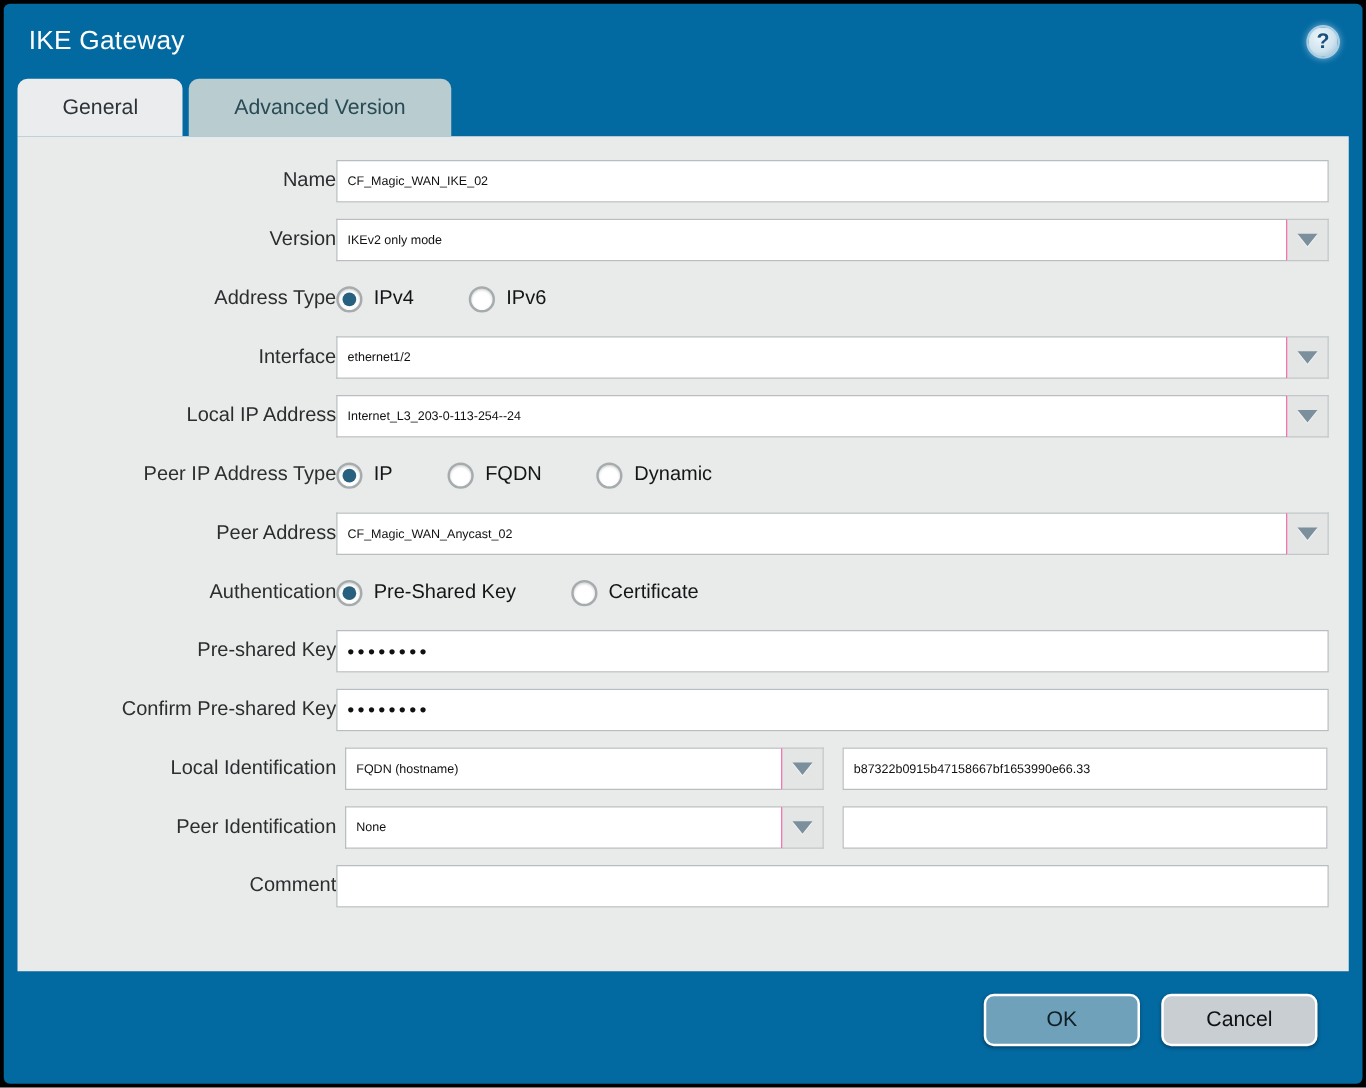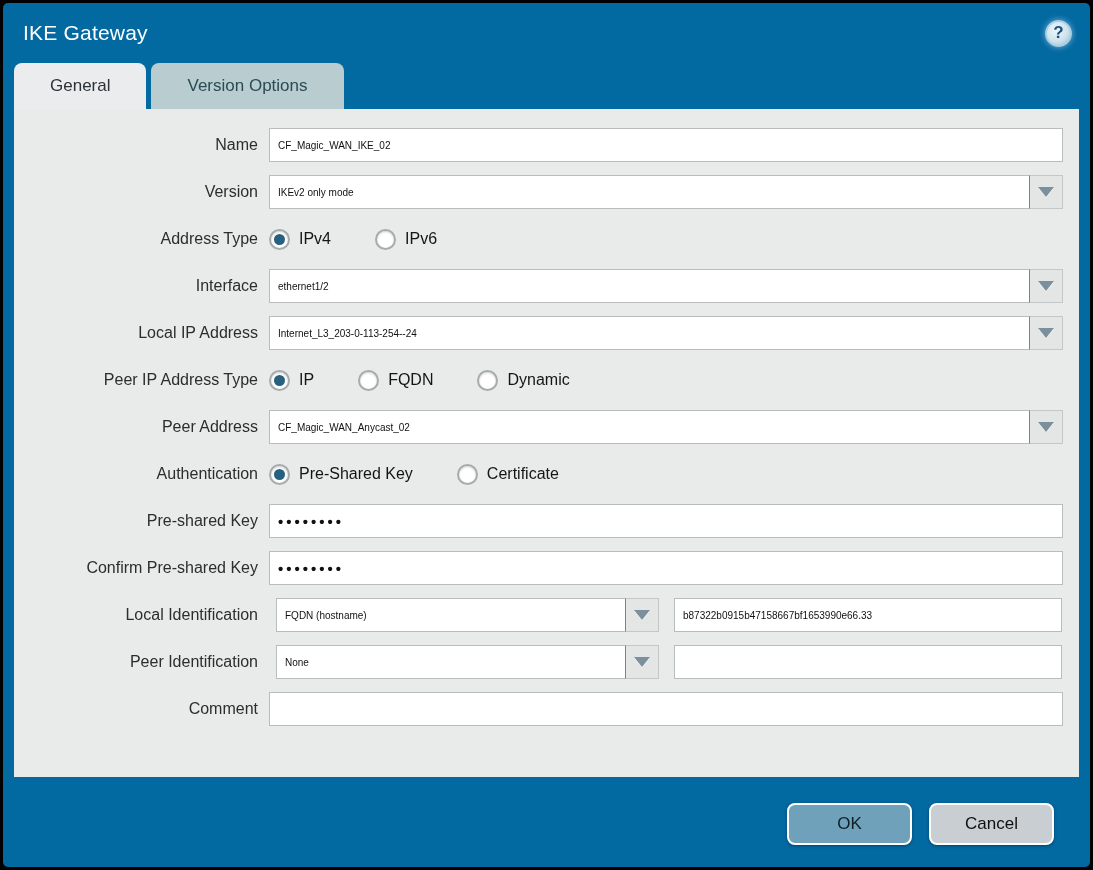--- a/index.html
+++ b/index.html
@@ -36,21 +36,21 @@
   }
   .tab.active { background:#ebeced; color:#2c3338; z-index:2; }
   .tab.inactive { background:#b9cdd1; color:#2a4a54; }
   
   .panel {
     margin:0 11px; background:#e9eaea; height:668px;
     padding:19px 16px 0 0;
   }
   .row { display:flex; align-items:center; height:34px; margin-bottom:13px; }
   .lbl {
-    width:255px; flex:0 0 255px; text-align:right; padding-right:11px;
+    width:255px; flex:0 0 255px; text-align:right; 
     font-size:16px; color:#2b2d2e; white-space:nowrap;
   }
   .fields { flex:1; display:flex; align-items:center; height:100%; }
   .txt {
     height:34px; border:1px solid #b9bdbf; background:#fff;
     font-family:"Liberation Sans", sans-serif; font-size:10px; color:#111;
     padding:0 8px; outline:none; width:100%;
   }
   .pwd { font-size:15px; letter-spacing:3px; font-weight:bold; }
   .combo { display:flex; height:34px; width:100%; }
@@ -76,42 +76,42 @@
     display:flex; align-items:center; justify-content:center;
   }
   .radio-circle.checked::after {
     content:""; width:11px; height:11px; border-radius:50%; background:#27617f;
   }
   .radio-text { font-size:16px; color:#141516; margin-left:9px; }
   
   .half-combo { width:390px; flex:0 0 390px;padding-left:7px; }
   .half-input { width:388px; flex:0 0 388px; margin-left:15px; }
   
-  .footer { display:flex; justify-content:flex-end; gap:17px; padding:26px 36px 0 0; }
+  .footer { display:flex; justify-content:flex-end; gap:17px; padding:18px 36px 0 0; }
   .btn {
     min-width:125px; height:42px; border-radius:8px; border:2px solid #fff;
     font-family:"Liberation Sans", sans-serif; font-size:17px; color:#101e26;
     cursor:pointer; box-shadow:0 1px 3px rgba(0,0,0,0.35);
   }
   .btn-ok { background:#6fa1bb; }
   .btn-cancel { background:#c9ced3; color:#0e0f10; }
 </style>
 </head>
 <body>
 
 <div class="dialog">
 
   <div class="title-row">
     <div class="title">IKE Gateway</div>
     <div class="help-icon">?</div>
   </div>
 
   <div class="tabs">
     <div class="tab active">General</div>
-    <div class="tab inactive">Version Options</div>
+    <div class="tab inactive">Advanced Version</div>
   </div>
 
   <div class="panel">
 
     <div class="row">
       <div class="lbl">Name</div>
       <div class="fields">
         <input class="txt" type="text" value="CF_Magic_WAN_IKE_02" style="">
       </div>
     </div>

